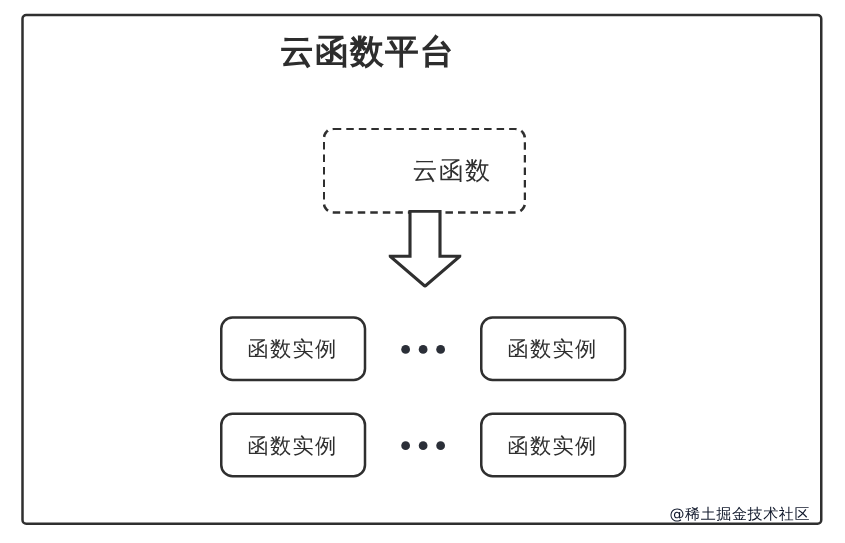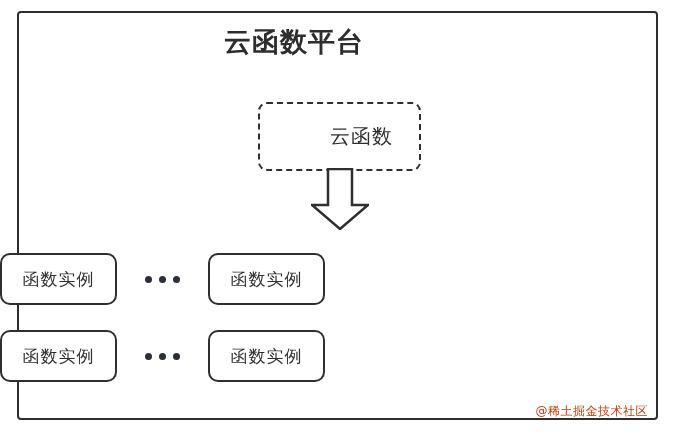--- a/index.html
+++ b/index.html
@@ -82,20 +82,21 @@
   }
 
   
   .instance-row {
     position: absolute;
     left: 0;
     width: 676px;
     height: 52px;
     display: flex;
     align-items: center;
+    justify-content: center;
   }
   .instance-row.row-1 { top: 253px; }
   .instance-row.row-2 { top: 330px; }
 
   .instance-box {
     width: 117px;
     height: 52px;
     box-sizing: border-box;
     border: 2.5px solid #2f2f2f;
     border-radius: 10px;
@@ -125,21 +126,21 @@
     border-radius: 50%;
     background: #2b2f38;
   }
 
   
   .watermark {
     position: absolute;
     right: 28px;
     bottom: 14px;
     font-size: 12px;
-    color: #c2410c;
+    color: #0f172a;
     letter-spacing: 0.5px;
     white-space: nowrap;
   }
 </style>
 </head>
 <body>
 
 <div id="canvas">
 
   <div class="platform-frame"></div>

